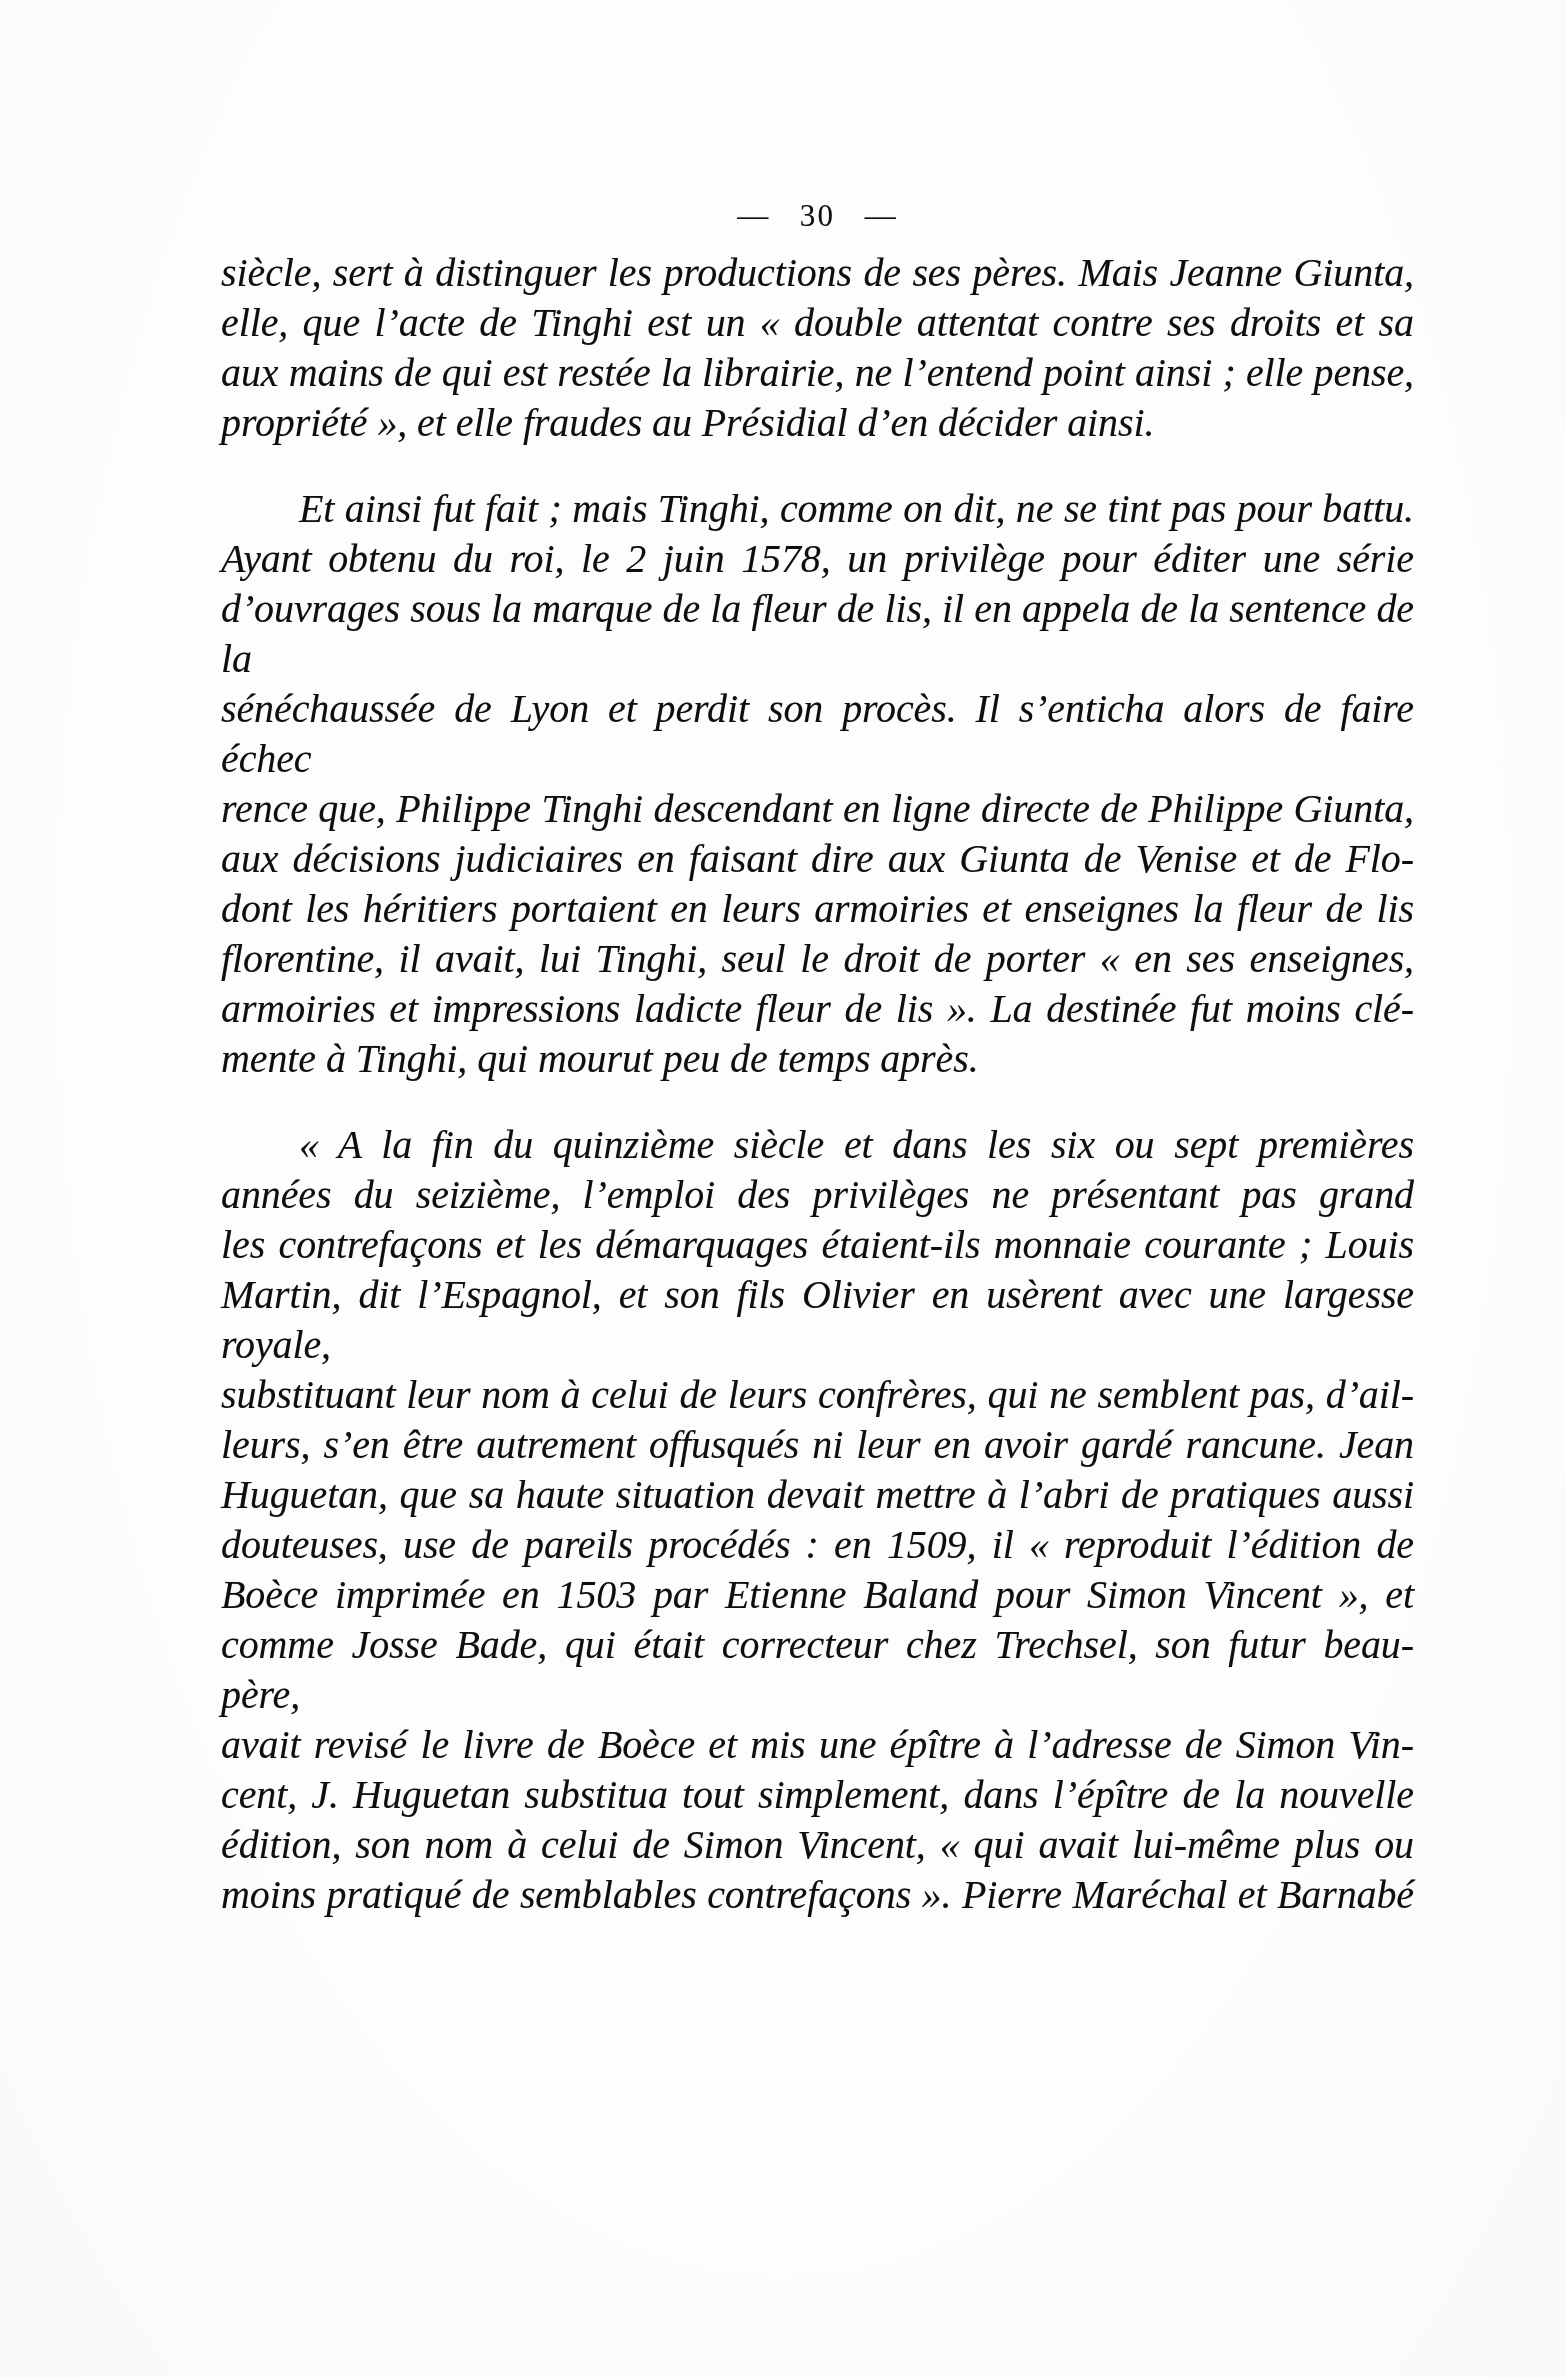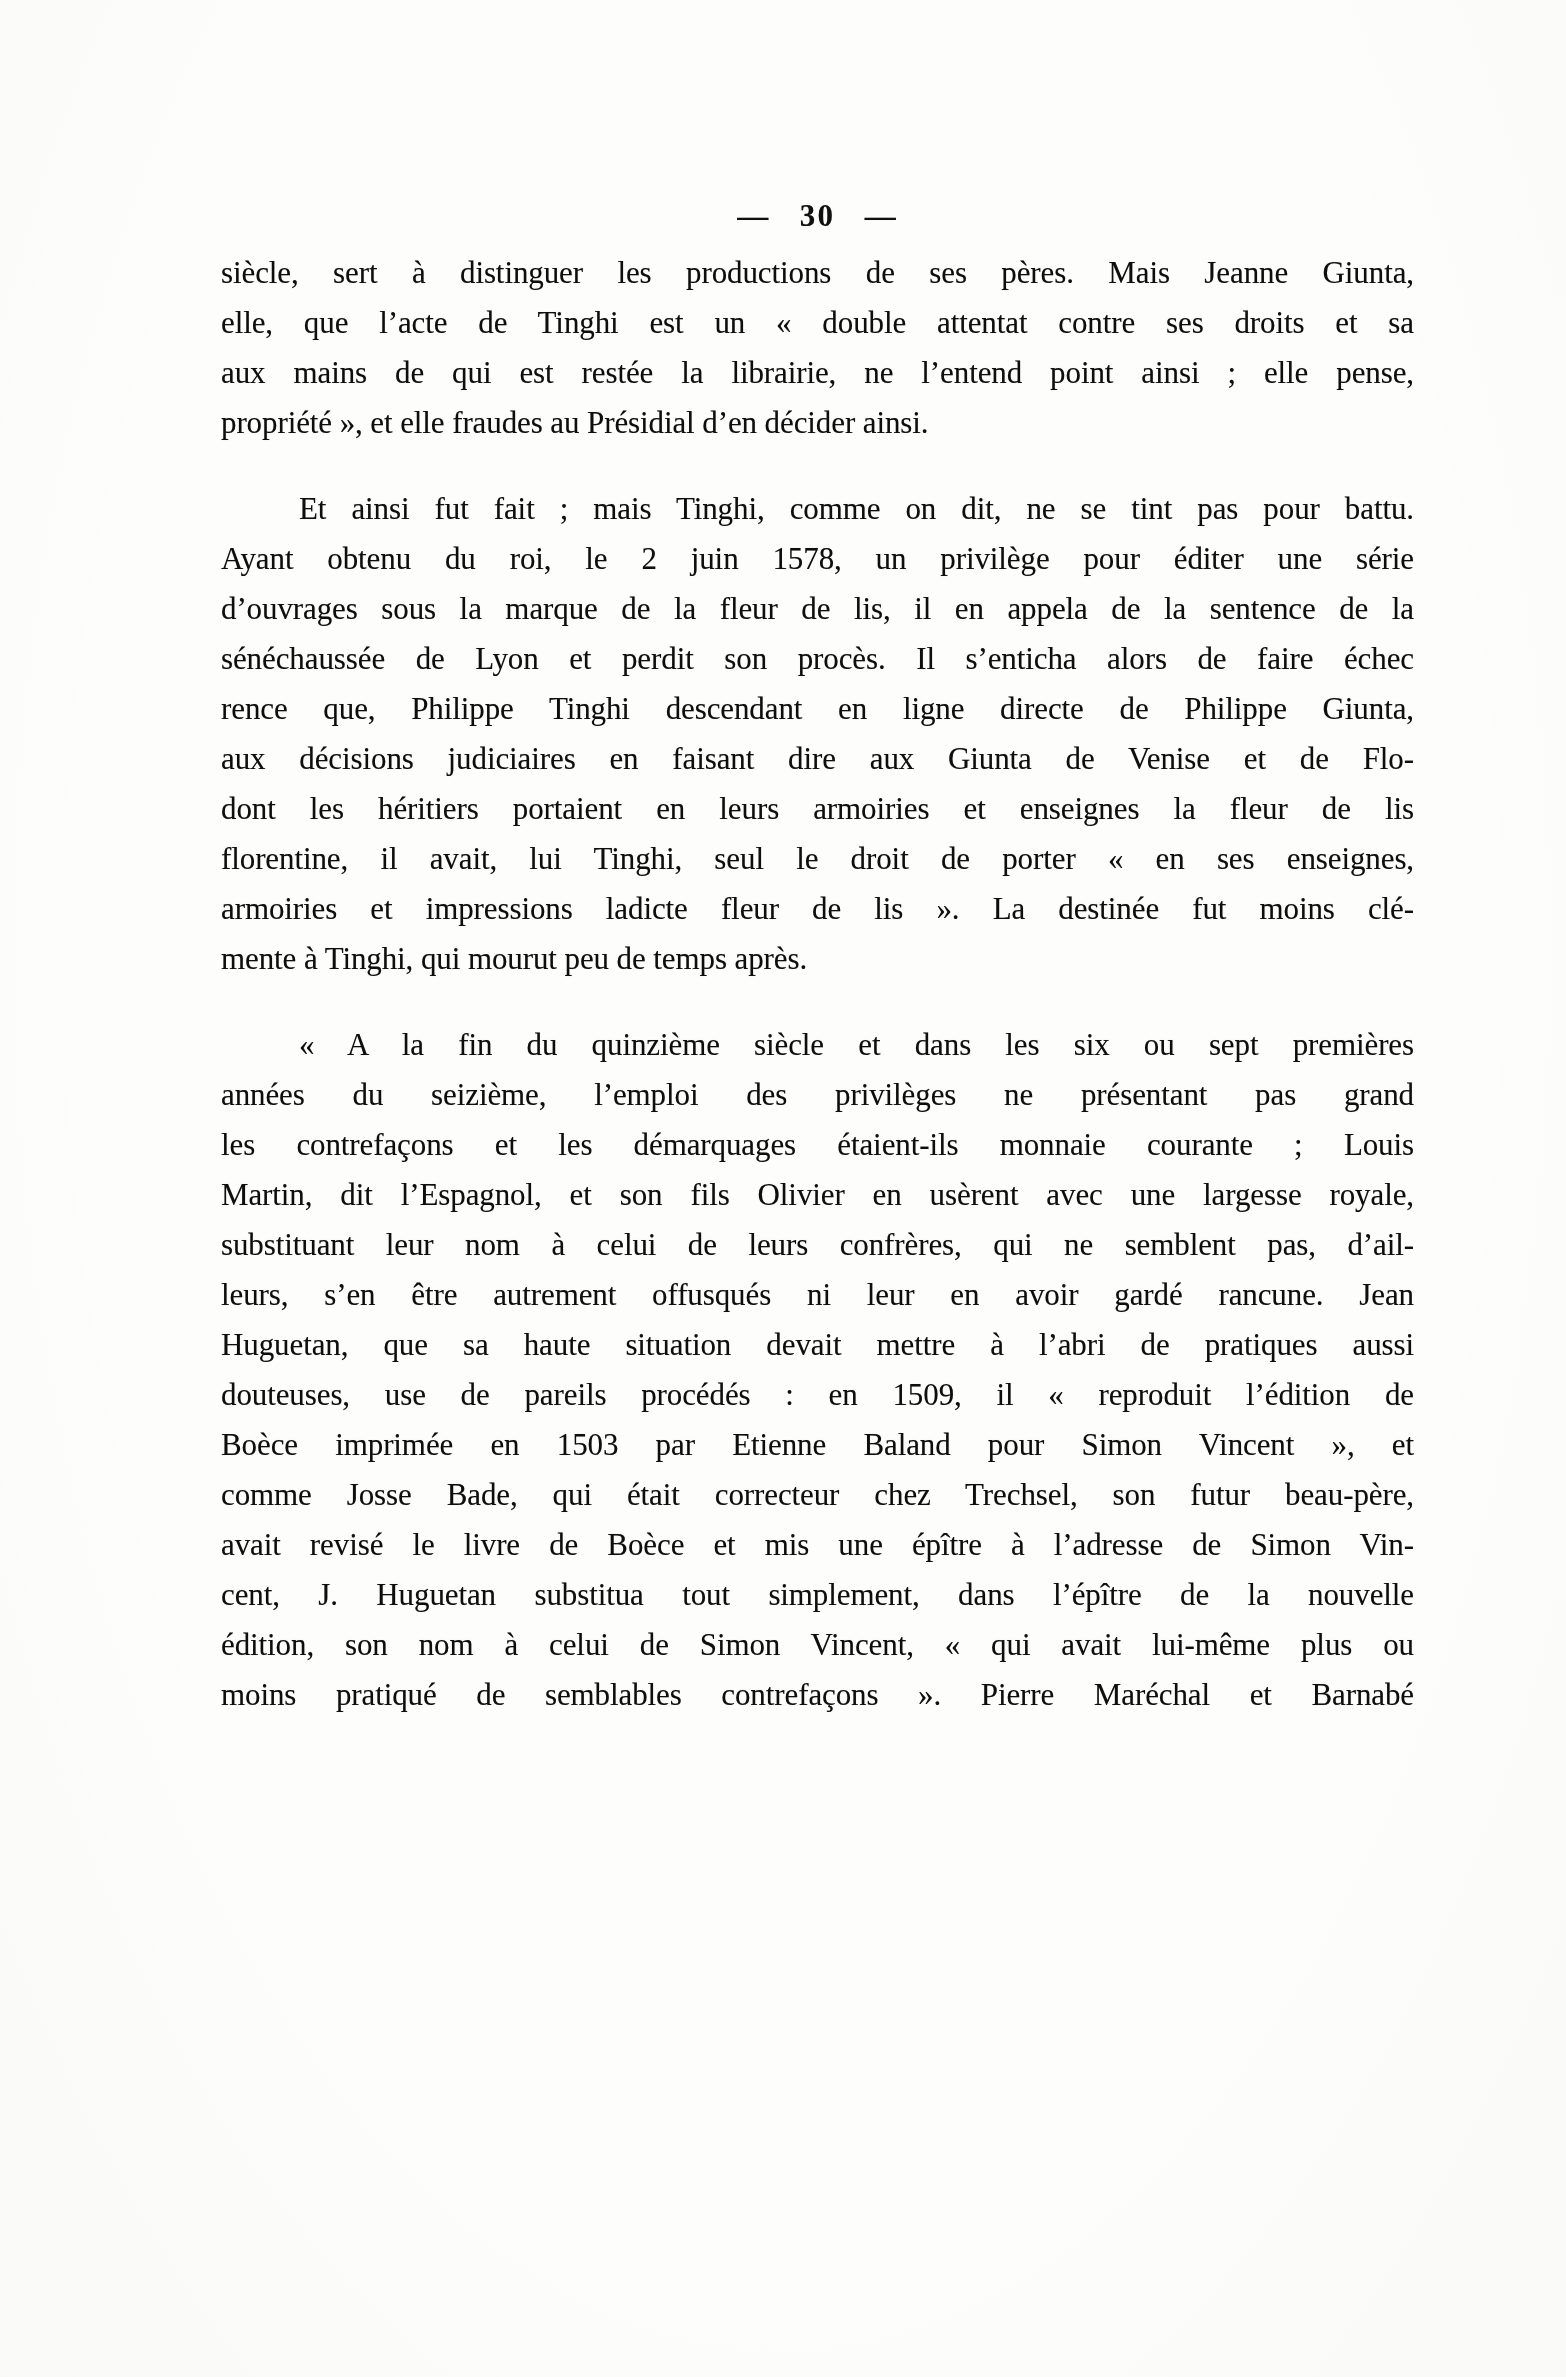--- a/index.html
+++ b/index.html
@@ -28,31 +28,31 @@
     top: 193px;
     left: 221px;
     width: 1193px;
     text-align: center;
     font-size: 31px;
     line-height: 45px;
     letter-spacing: 2.2px;
     word-spacing: 19.5px;
     color: #101010;
     text-shadow: 0 0 0.7px rgba(0,0,0,0.35);
-    font-weight: bold;
   }
   .text-block {
     position: absolute;
     top: 248px;
     left: 221px;
     width: 1193px;
-    font-size: 31px;
+    font-size: 40px;
     line-height: 50px;
     letter-spacing: -0.1px;
     text-shadow: 0 0 0.7px rgba(0,0,0,0.30);
+    font-style: italic;
   }
   .para {
     margin: 0;
     padding: 0;
   }
   .para.spaced {
     margin-top: 36px;
   }
   .line {
     display: block;

